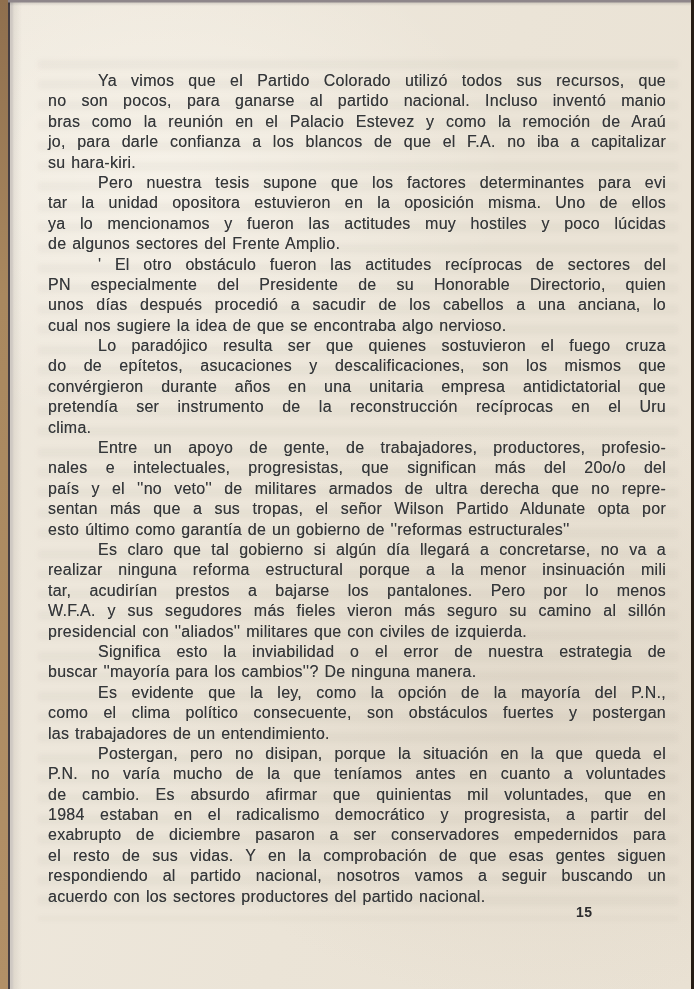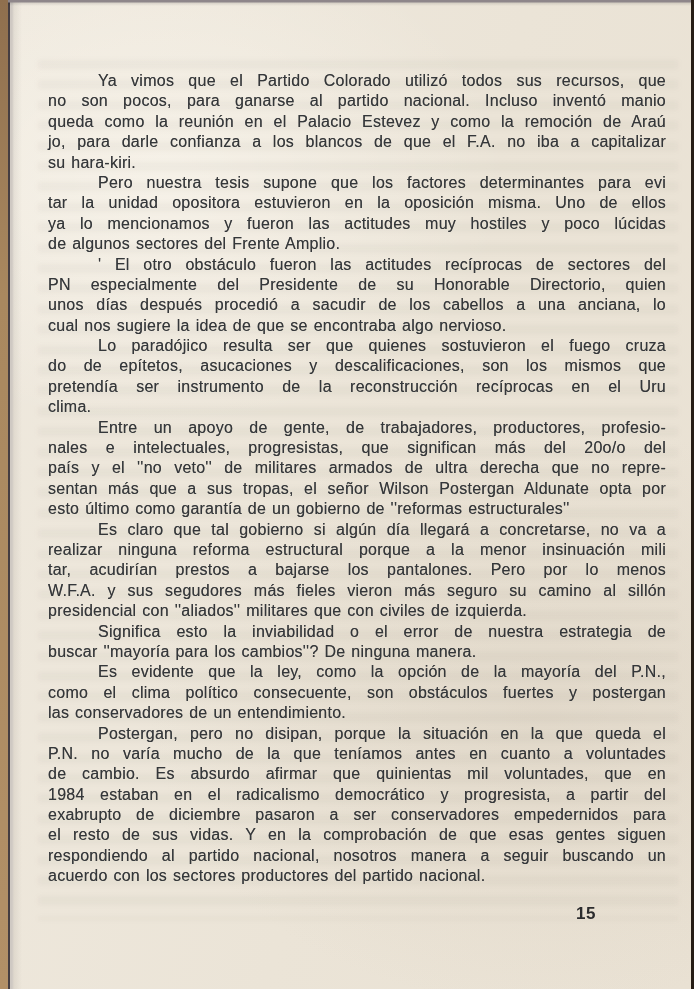--- a/index.html
+++ b/index.html
@@ -52,67 +52,68 @@
     height: 20.4px;
     white-space: nowrap;
     text-align: justify;
     text-align-last: justify;
   }
   .line.indent { text-indent: 50px; }
   .line.end { text-align-last: left; }
   .page-number {
     position: absolute;
     left: 568px; top: 904px;
-    font-size: 17px;
+    font-size: 14px;
     font-weight: bold;
     color: #2c2c2e;
     letter-spacing: 0.5px;
   }
 </style>
 </head>
 <body>
 
 <div class="page">
   <div class="bleed"></div>
   <div class="text-block">
       <div class="line indent">Ya vimos que el Partido Colorado utilizó todos sus recursos, que</div>
       <div class="line">no son pocos, para ganarse al partido nacional. Incluso inventó manio</div>
-      <div class="line">queda como la reunión en el Palacio Estevez y como la remoción de Araú</div>
+      <div class="line">bras como la reunión en el Palacio Estevez y como la remoción de Araú</div>
       <div class="line">jo, para darle confianza a los blancos de que el F.A. no iba a capitalizar</div>
       <div class="line end">su hara-kiri.</div>
       <div class="line indent">Pero nuestra tesis supone que los factores determinantes para evi</div>
       <div class="line">tar la unidad opositora estuvieron en la oposición misma. Uno de ellos</div>
       <div class="line">ya lo mencionamos y fueron las actitudes muy hostiles y poco lúcidas</div>
       <div class="line end">de algunos sectores del Frente Amplio.</div>
       <div class="line indent">' El otro obstáculo fueron las actitudes recíprocas de sectores del</div>
       <div class="line">PN especialmente del Presidente de su Honorable Directorio, quien</div>
       <div class="line">unos días después procedió a sacudir de los cabellos a una anciana, lo</div>
       <div class="line end">cual nos sugiere la idea de que se encontraba algo nervioso.</div>
       <div class="line indent">Lo paradójico resulta ser que quienes sostuvieron el fuego cruza</div>
       <div class="line">do de epítetos, asucaciones y descalificaciones, son los mismos que</div>
+      <div class="line">convérgieron durante años en una unitaria empresa antidictatorial que</div>
       <div class="line">pretendía ser instrumento de la reconstrucción recíprocas en el Uru</div>
       <div class="line end">clima.</div>
       <div class="line indent">Entre un apoyo de gente, de trabajadores, productores, profesio-</div>
       <div class="line">nales e intelectuales, progresistas, que significan más del 20o/o del</div>
       <div class="line">país y el ''no veto'' de militares armados de ultra derecha que no repre-</div>
-      <div class="line">sentan más que a sus tropas, el señor Wilson Postergan Aldunate opta por</div>
+      <div class="line">sentan más que a sus tropas, el señor Wilson Partido Aldunate opta por</div>
       <div class="line end">esto último como garantía de un gobierno de ''reformas estructurales''</div>
       <div class="line indent">Es claro que tal gobierno si algún día llegará a concretarse, no va a</div>
       <div class="line">realizar ninguna reforma estructural porque a la menor insinuación mili</div>
       <div class="line">tar, acudirían prestos a bajarse los pantalones. Pero por lo menos</div>
       <div class="line">W.F.A. y sus segudores más fieles vieron más seguro su camino al sillón</div>
       <div class="line end">presidencial con ''aliados'' militares que con civiles de izquierda.</div>
       <div class="line indent">Significa esto la inviabilidad o el error de nuestra estrategia de</div>
       <div class="line end">buscar ''mayoría para los cambios''? De ninguna manera.</div>
       <div class="line indent">Es evidente que la ley, como la opción de la mayoría del P.N.,</div>
       <div class="line">como el clima político consecuente, son obstáculos fuertes y postergan</div>
-      <div class="line end">las conservadores de un entendimiento.</div>
+      <div class="line end">las trabajadores de un entendimiento.</div>
       <div class="line indent">Postergan, pero no disipan, porque la situación en la que queda el</div>
       <div class="line">P.N. no varía mucho de la que teníamos antes en cuanto a voluntades</div>
       <div class="line">de cambio. Es absurdo afirmar que quinientas mil voluntades, que en</div>
       <div class="line">1984 estaban en el radicalismo democrático y progresista, a partir del</div>
       <div class="line">exabrupto de diciembre pasaron a ser conservadores empedernidos para</div>
       <div class="line">el resto de sus vidas. Y en la comprobación de que esas gentes siguen</div>
-      <div class="line">respondiendo al partido nacional, nosotros manera a seguir buscando un</div>
+      <div class="line">respondiendo al partido nacional, nosotros vamos a seguir buscando un</div>
       <div class="line end">acuerdo con los sectores productores del partido nacional.</div>
     </div>
   <div class="page-number">15</div>
 </div>
 
 </body></html>

